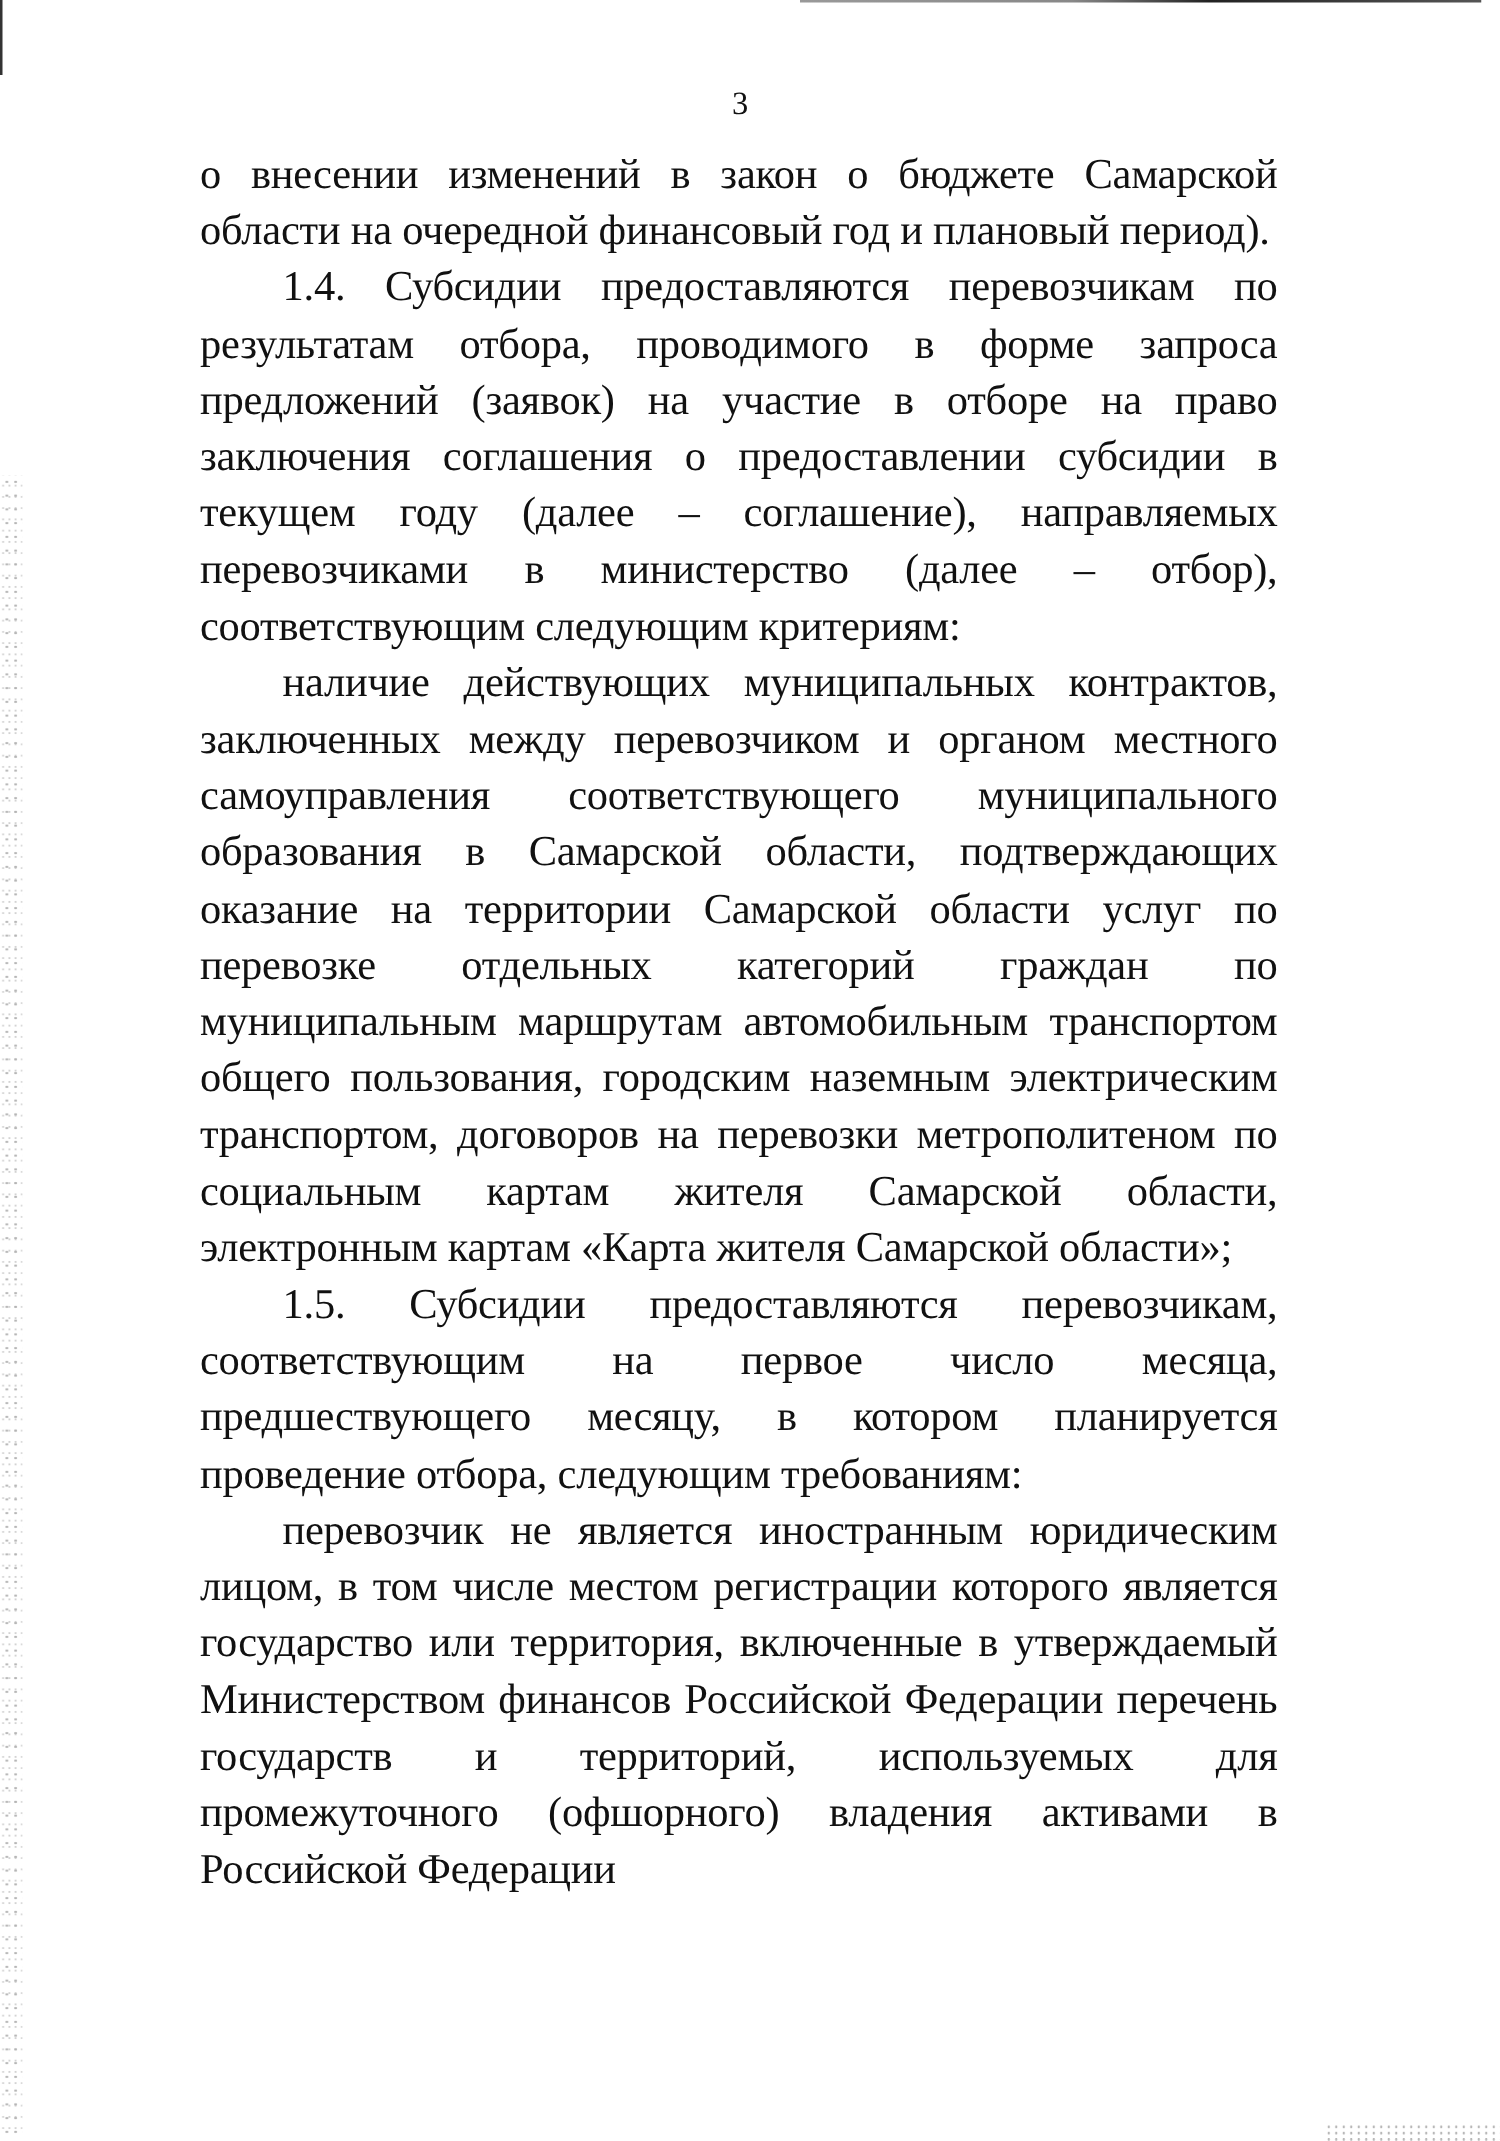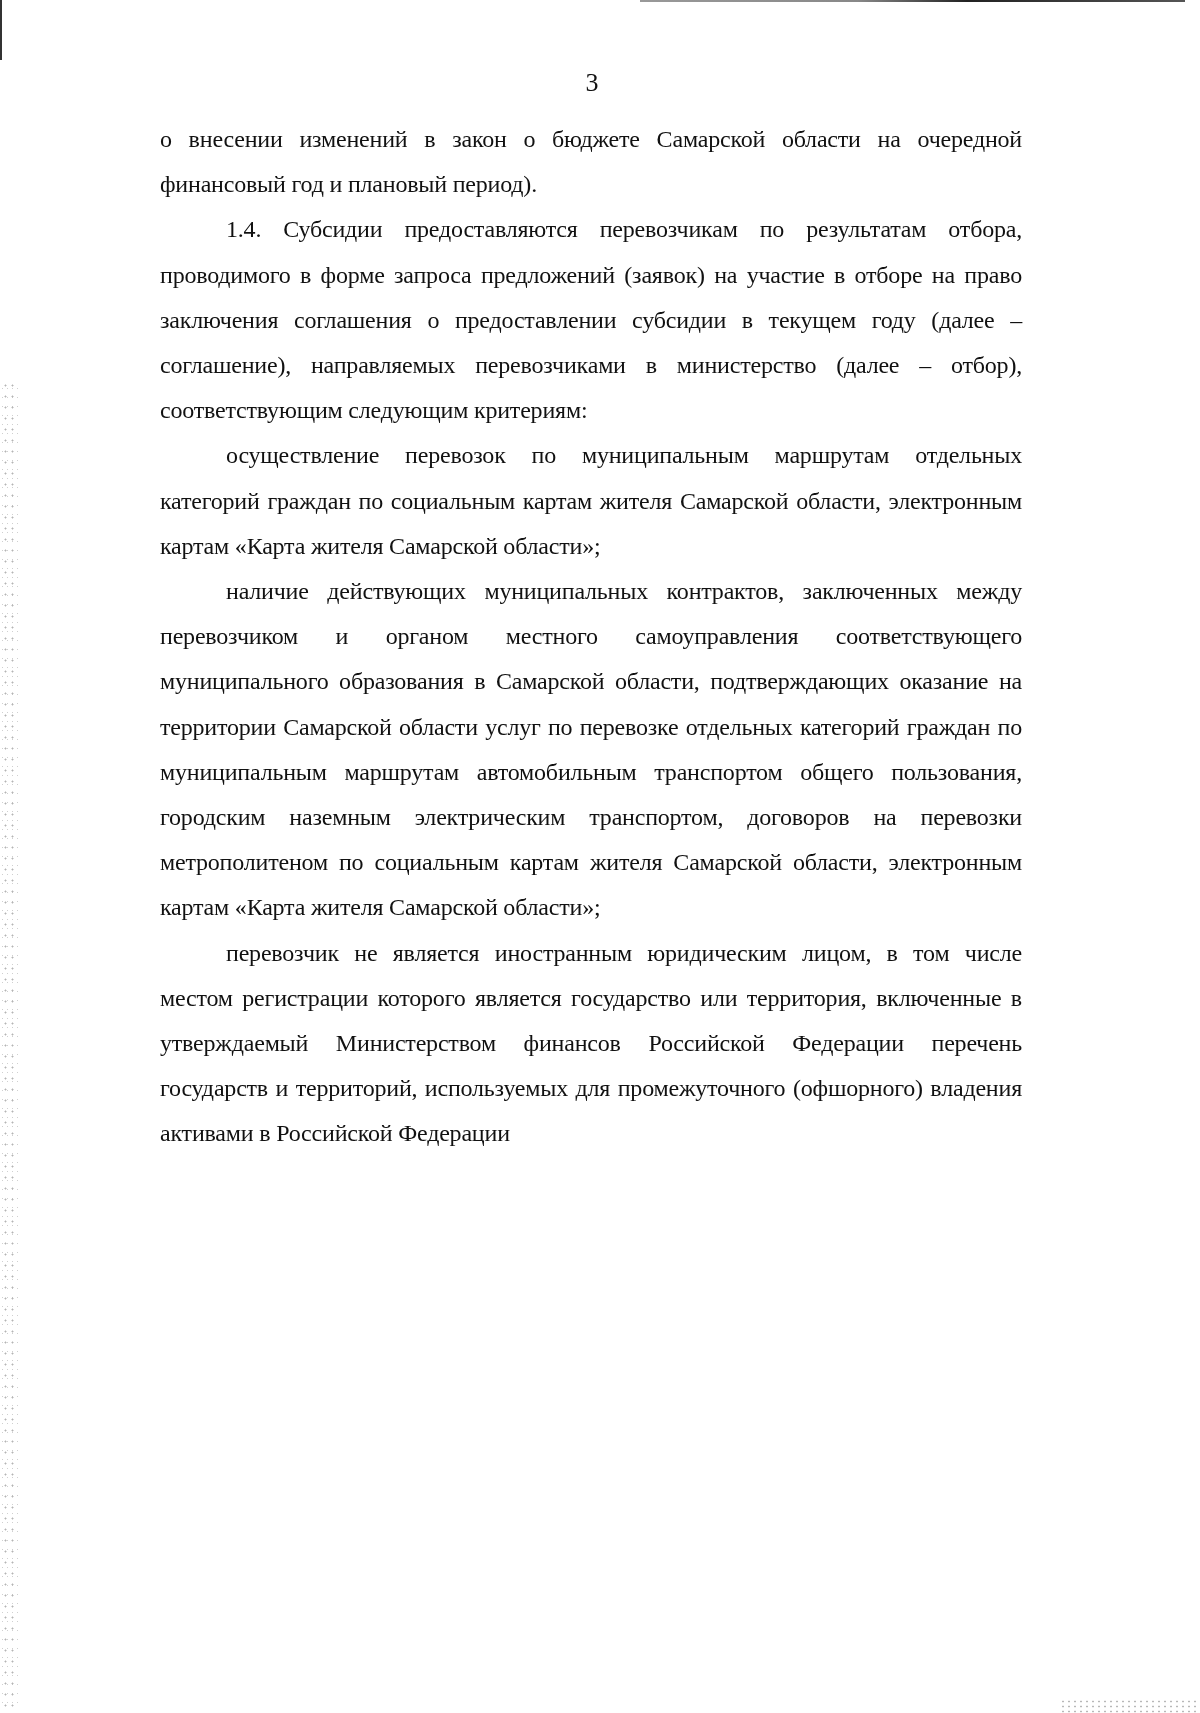--- a/index.html
+++ b/index.html
@@ -61,21 +61,21 @@
       width: 1184px;
       text-align: center;
       font-size: 26px;
       line-height: 30px;
     }
     .body-text {
       position: absolute;
       top: 117px;
       left: 160px;
       width: 862px;
-      font-size: 24px;
+      font-size: 34px;
       line-height: 45.2px;
       text-align: justify;
       letter-spacing: -0.2px;
     }
     .body-text p {
       margin: 0;
       text-indent: 0;
     }
     .body-text p.indent {
       text-indent: 66px;
@@ -87,16 +87,16 @@
 <div class="scan-top-line"></div>
 <div class="scan-left-edge"></div>
 <div class="scan-noise"></div>
 <div class="scan-bottom-noise"></div>
 
 <div class="page-number">3</div>
 
 <div class="body-text">
   <p>о внесении изменений в закон о бюджете Самарской области на очередной финансовый год и плановый период).</p>
   <p class="indent">1.4. Субсидии предоставляются перевозчикам по результатам отбора, проводимого в форме запроса предложений (заявок) на участие в отборе на право заключения соглашения о предоставлении субсидии в текущем году (далее – соглашение), направляемых перевозчиками в министерство (далее – отбор), соответствующим следующим критериям:</p>
-  <p class="indent">осуществление перевозок по муниципальным маршрутам отдельных категорий граждан по социальным картам жителя Самарской области, электронным картам «Карта жителя Самарской области»;</p>
   <p class="indent">наличие действующих муниципальных контрактов, заключенных между перевозчиком и органом местного самоуправления соответствующего муниципального образования в Самарской области, подтверждающих оказание на территории Самарской области услуг по перевозке отдельных категорий граждан по муниципальным маршрутам автомобильным транспортом общего пользования, городским наземным электрическим транспортом, договоров на перевозки метрополитеном по социальным картам жителя Самарской области, электронным картам «Карта жителя Самарской области»;</p>
+  <p class="indent">1.5. Субсидии предоставляются перевозчикам, соответствующим на первое число месяца, предшествующего месяцу, в котором планируется проведение отбора, следующим требованиям:</p>
   <p class="indent">перевозчик не является иностранным юридическим лицом, в том числе местом регистрации которого является государство или территория, включенные в утверждаемый Министерством финансов Российской Федерации перечень государств и территорий, используемых для промежуточного (офшорного) владения активами в Российской Федерации</p>
 </div>
 
 </body></html>

